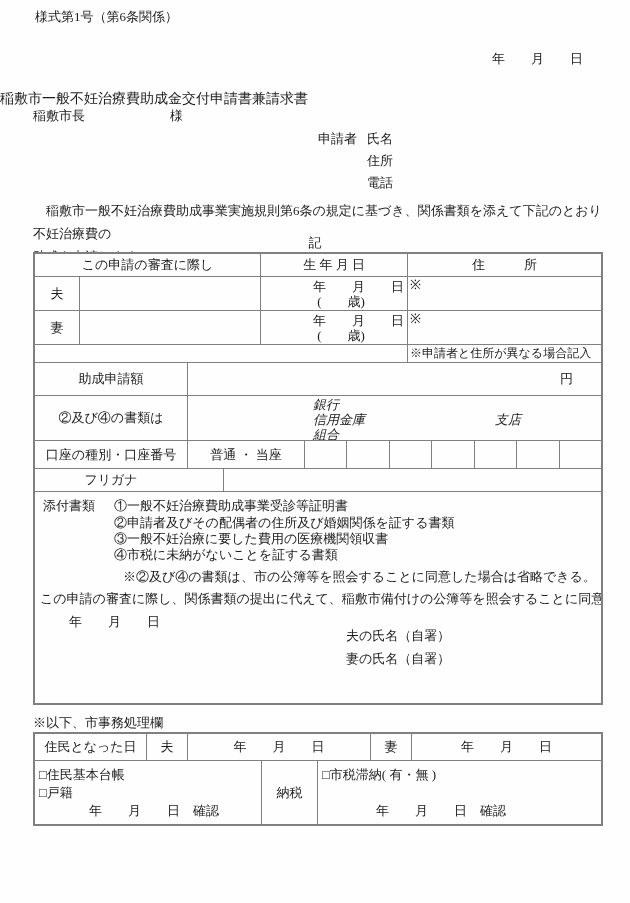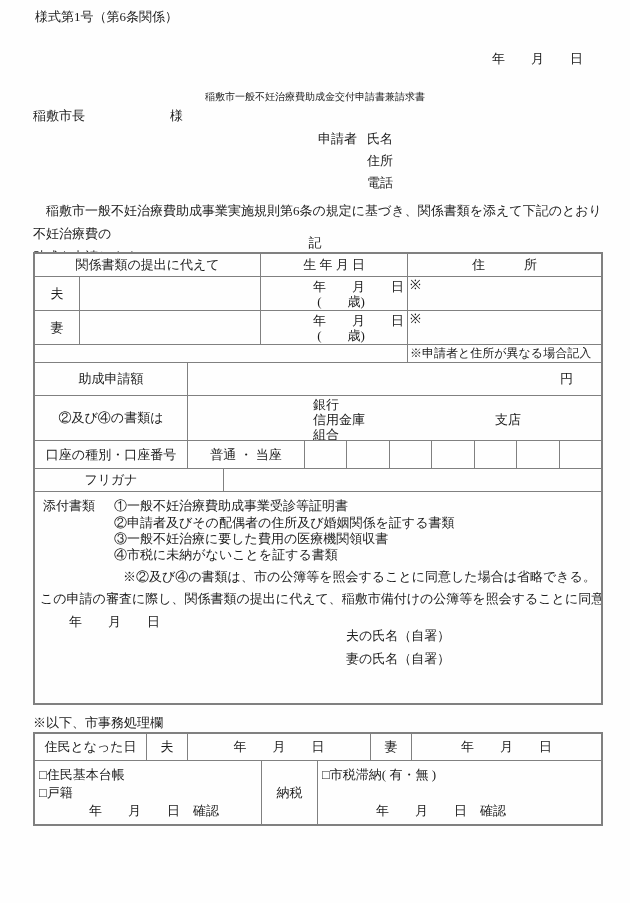--- a/index.html
+++ b/index.html
@@ -7,21 +7,21 @@
   body {
     font-family: "Liberation Serif", "DejaVu Serif", serif;
     color:#1b1b1b;
     font-size:13px;
   }
   .sheet { position:relative; width:630px; height:903px; background:#fefefe; overflow:hidden; }
   .abs { position:absolute; }
 
   .form-number { left:35px; top:8px; }
   .date-top   { left:492px; top:50px; }
-  .title      { left:0; top:90px; width:630px; text-align:center; font-size:10px; }
+  .title      { left:0; top:90px; width:630px; font-size:14px; }
   .addressee  { left:33px; top:107px; }
   .honorific  { left:170px; top:107px; }
   .applicant  { left:318px; top:128px; line-height:22px; }
   .app-row span { display:inline-block; }
   .app-gap { display:inline-block; width:10px; }
   .app-indent { margin-left:49px; }
   .intro { left:33px; top:199px; width:572px; line-height:23px; }
   .record { left:0; top:234px; width:630px; text-align:center; }
 
   .tbl { position:absolute; left:33px; width:570px; border:2px solid #808080; background:#fefefe; }
@@ -77,21 +77,21 @@
     <div>　稲敷市一般不妊治療費助成事業実施規則第6条の規定に基づき、関係書類を添えて下記のとおり不妊治療費の</div>
     <div>助成を申請します。</div>
   </div>
 
   <div class="abs record">記</div>
 
   <div class="tbl" style="top:252px;">
 
     <div class="trow" style="height:22px;">
       <div class="tc center" style="width:225px;">
-          <span>関係書類の提出に代えて</span>
+          <span>この申請の審査に際し</span>
         </div>
       <div class="tc center" style="width:147px;">
           <span>生 年 月 日</span>
         </div>
       <div class="tc center" style="flex:1;">
           <span>住　　　所</span>
         </div>
     </div>
 
     <div class="trow" style="height:34px;">
@@ -135,21 +135,21 @@
         </div>
       <div class="tc" style="flex:1;">
           <span class="yen">円</span>
         </div>
     </div>
 
     <div class="trow" style="height:45px;">
       <div class="tc center" style="width:152px;">
           <span>②及び④の書類は</span>
         </div>
-      <div class="tc" style="flex:1;">
+      <div class="tc" style="flex:1;font-style:italic;">
         <div class="bank-types">
           <div>銀行</div>
           <div>信用金庫</div>
           <div>組合</div>
         </div>
         <span class="branch">支店</span>
       </div>
     </div>
 
     <div class="trow" style="height:28px;">

